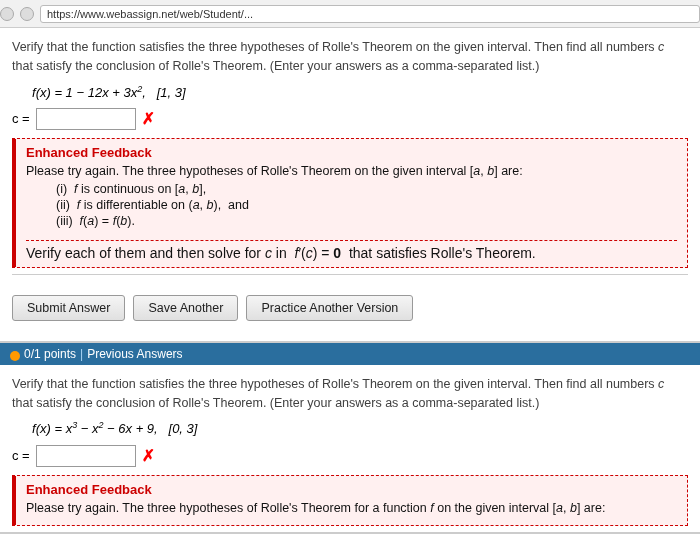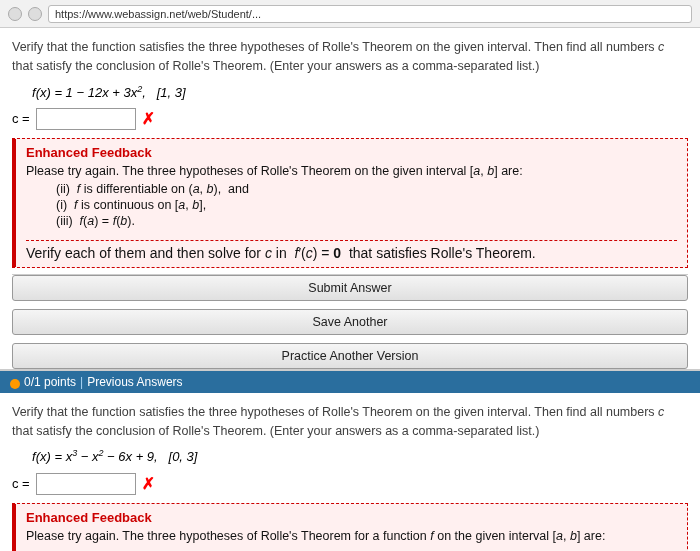--- a/index.html
+++ b/index.html
@@ -7,21 +7,21 @@
       font-family: Arial, sans-serif;
       font-size: 13px;
       background: #fff;
       width: 700px;
       overflow-x: hidden;
     }
 
     .browser-bar {
       background: #f1f1f1;
       border-bottom: 1px solid #ccc;
-      padding: 4px 8px;
+      padding: 4px 0;
       display: flex;
       align-items: center;
       gap: 6px;
       height: 28px;
     }
 
     .browser-btn {
       width: 14px;
       height: 14px;
       border-radius: 50%;
@@ -145,24 +145,23 @@
       border-radius: 3px;
       padding: 3px 10px;
       font-size: 12px;
       cursor: pointer;
       color: #222;
     }
 
     .action-row {
       display: flex;
       gap: 8px;
-      padding: 0 0;
+      padding: 20px 0;
       border-top: 1px solid #ccc;
       margin-top: 4px;
-      flex-direction: column;
     }
 
     .action-btn {
       background: linear-gradient(to bottom, #f5f5f5, #e0e0e0);
       border: 1px solid #999;
       border-radius: 3px;
       padding: 5px 14px;
       font-size: 12.5px;
       cursor: pointer;
       color: #222;
@@ -231,24 +230,24 @@
   </div>
 
   <div class="enhanced-feedback">
     <div class="feedback-title">Enhanced Feedback</div>
     <div class="feedback-text">
       Please try again. The three hypotheses of Rolle's Theorem on the given interval
       [<span class="italic">a</span>, <span class="italic">b</span>] are:
     </div>
     <ul class="feedback-list">
       <li>
-        (ii) &nbsp;<span class="italic">f</span> is differentiable on (<span class="italic">a</span>, <span class="italic">b</span>),&nbsp; and
+        (i) &nbsp;<span class="italic">f</span> is continuous on [<span class="italic">a</span>, <span class="italic">b</span>],
       </li>
       <li>
-        (i) &nbsp;<span class="italic">f</span> is continuous on [<span class="italic">a</span>, <span class="italic">b</span>],
+        (ii) &nbsp;<span class="italic">f</span> is differentiable on (<span class="italic">a</span>, <span class="italic">b</span>),&nbsp; and
       </li>
       <li>
         (iii) &nbsp;<span class="italic">f</span>(<span class="italic">a</span>) = <span class="italic">f</span>(<span class="italic">b</span>).
       </li>
     </ul>
     <div class="solve-text">
       Verify each of them and then solve for <span class="italic">c</span> in &nbsp;<span class="italic">f</span>′(<span class="italic">c</span>) = <span class="inline-zero">0</span>&nbsp; that satisfies Rolle's Theorem.
     </div>
   </div>
 

